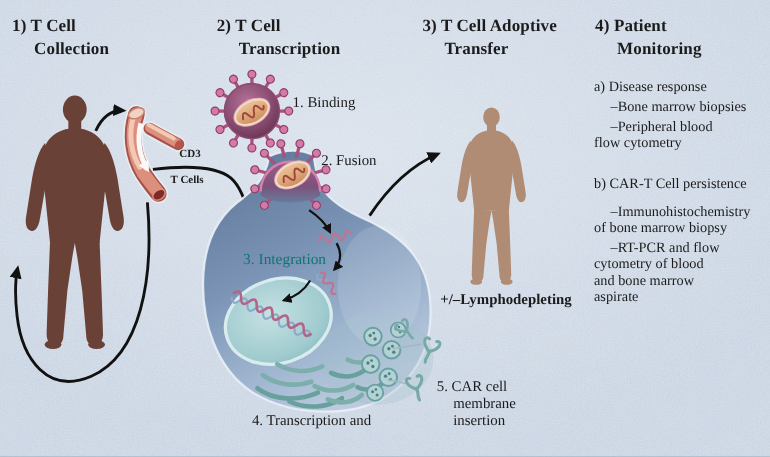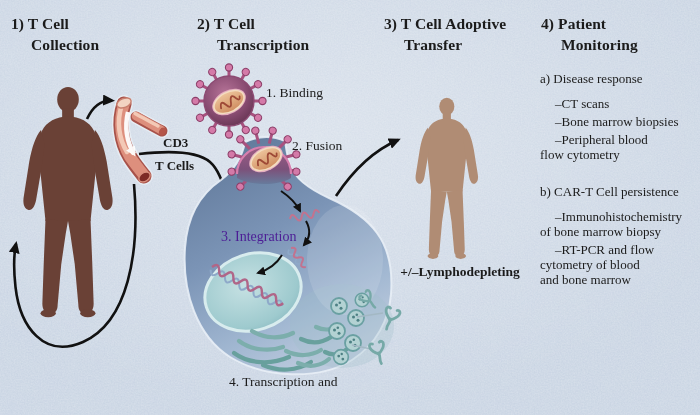--- a/index.html
+++ b/index.html
@@ -4,22 +4,22 @@
 <style>
   html,body{margin:0;padding:0;background:#9aa7b8;}
   .stage{position:relative;width:700px;height:415px;overflow:hidden;
          font-family:Liberation Serif, serif;background:#c8d4e2;}
   svg.art{position:absolute;left:0;top:0;display:block;}
   .t{position:absolute;color:#1b1b1b;white-space:nowrap;}
   .hdr{font-weight:bold;font-size:15.5px;line-height:21px;letter-spacing:.1px;}
   .hdr .l2{padding-left:20px;}
   .step{font-size:13.5px;line-height:15.5px;}
   .step .ind{padding-left:15px;}
-  .wht{color:#4c1d95;font-size:14px;}
-  .bld{font-weight:bold;font-size:13px;}
+  .wht{color:#0f766e;font-size:14px;}
+  .bld{font-weight:bold;font-size:10px;}
   .lym{font-weight:bold;font-size:13.5px;line-height:16px;text-align:center;width:148px;}
   .mon{font-size:13px;line-height:15px;}
   .mon-item{margin-left:15px;margin-top:3px;}
   .mon-cont{}
   .mt10{margin-top:10px;}
   .mt20{margin-top:22px;}
 </style>
 </head>
 <body>
 
@@ -252,32 +252,37 @@
 
 <div class="t bld" style="left:163px;top:135px">CD3</div>
 <div class="t bld" style="left:155px;top:158px">T Cells</div>
 
 <div class="t step" style="left:266px;top:85px">1. Binding</div>
 <div class="t step" style="left:292px;top:138px">2. Fusion</div>
 <div class="t step wht" style="left:221px;top:229px">3. Integration</div>
 <div class="t step" style="left:229px;top:374px">
   <div>4. Transcription and</div>
 </div>
+<div class="t step" style="left:397px;top:343px">
+  <div>5. CAR cell</div>
+  <div class="ind">membrane</div>
+  <div class="ind">insertion</div>
+</div>
 
 <div class="t lym" style="left:386px;top:264px">
   <div>+/–Lymphodepleting</div>
 </div>
 
 <div class="t mon" style="left:540px;top:71px">
   <div>a) Disease response</div>
-  <div class="mon-item mt10">–CT scans</div>
   <div class="mon-item">–Bone marrow biopsies</div>
   <div class="mon-item">–Peripheral blood</div>
   <div class="mon-cont">flow cytometry</div>
   <div class="mt20">b) CAR-T Cell persistence</div>
   <div class="mon-item mt10">–Immunohistochemistry</div>
   <div class="mon-cont">of bone marrow biopsy</div>
   <div class="mon-item">–RT-PCR and flow</div>
   <div class="mon-cont">cytometry of blood</div>
   <div class="mon-cont">and bone marrow</div>
+  <div class="mon-cont">aspirate</div>
 </div>
 
 </div>
 
 </body></html>

